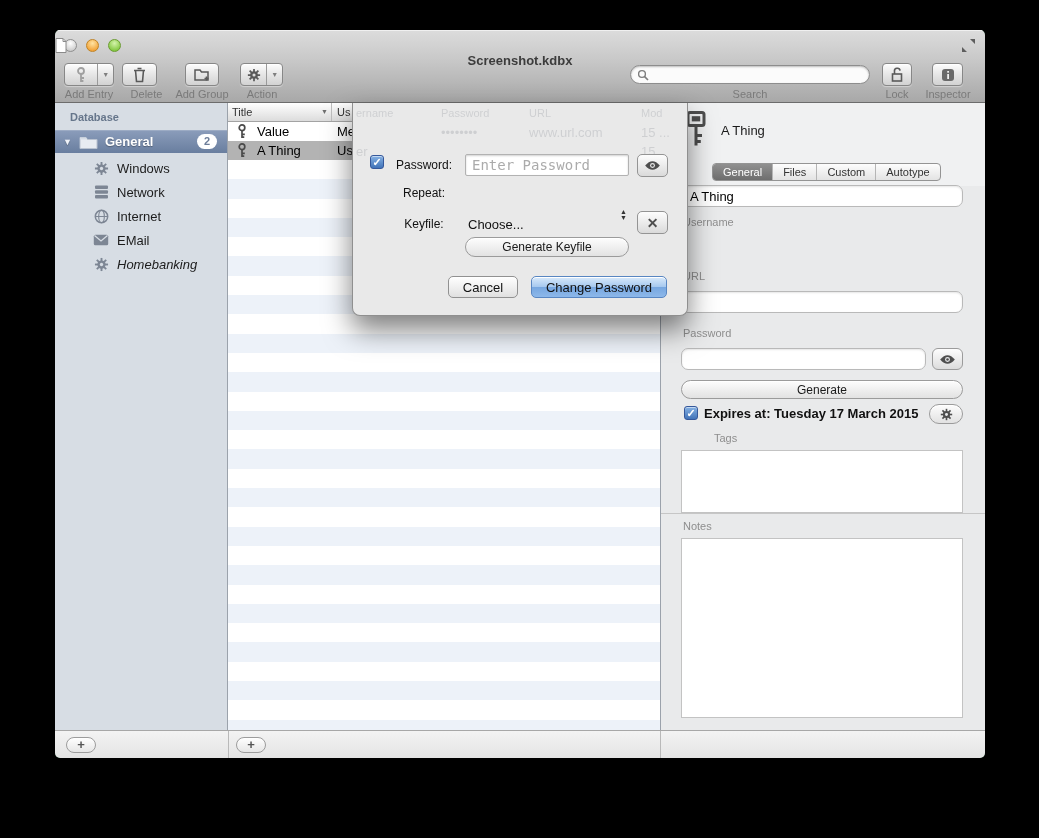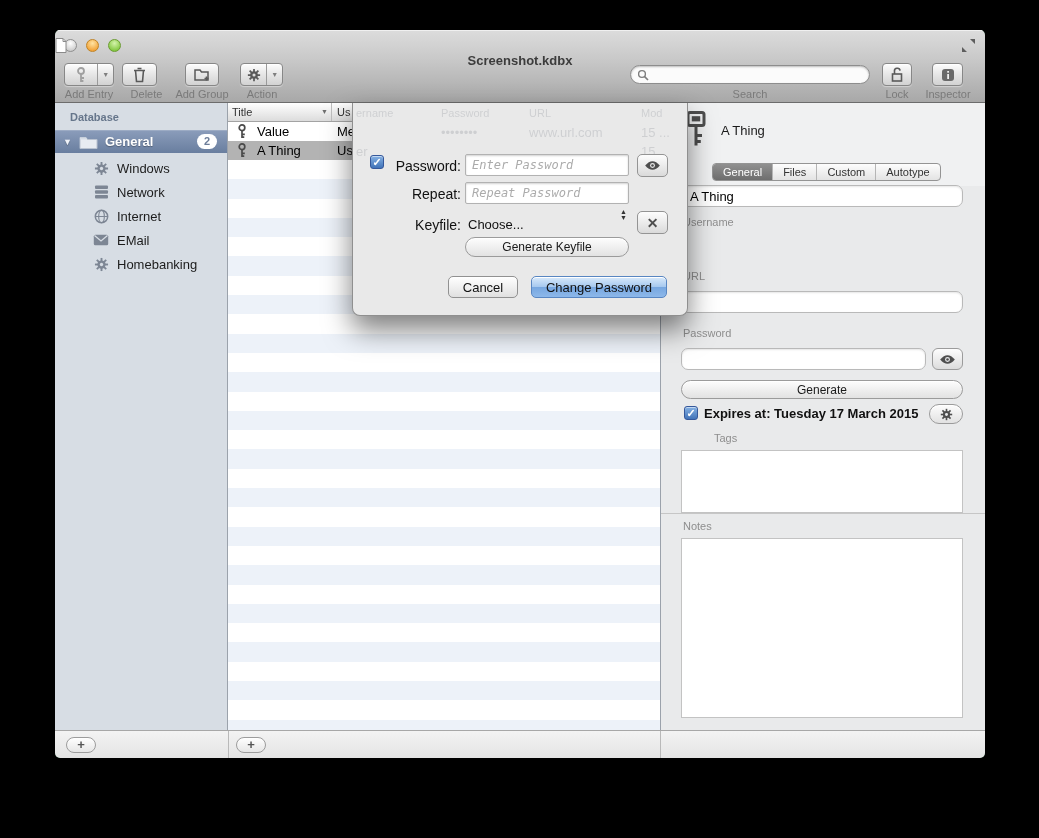--- a/index.html
+++ b/index.html
@@ -93,25 +93,25 @@
   .plusbtn { position:absolute; top:6px; width:30px; height:16px; border:1px solid #9c9c9c; border-radius:8px;
              background:linear-gradient(#ffffff,#e6e6e6); color:#555; font-size:13px; font-weight:bold; text-align:center; line-height:14px; }
 
   
   .sheet { position:absolute; left:297px; top:73px; width:336px; height:213px; background:#e9e9e9;
            border:1px solid #8f8f8f; border-top:none; border-radius:0 0 8px 8px; box-shadow:0 14px 28px rgba(0,0,0,.5); z-index:20; }
   .ghost { position:absolute; color:#3a4252; opacity:.15; white-space:nowrap; }
   .gh-h { font-size:11px; top:4px; }
   .gh-r1 { font-size:13px; top:22px; }
   .gh-r2 { font-size:13px; top:41px; }
-  .slabel { position:absolute; width:74px; text-align:right; font-size:14px; color:#111; }
+  .slabel { position:absolute; width:74px; text-align:center; font-size:12px; color:#111; }
   .sfield { position:absolute; left:112px; width:164px; height:22px; background:#fff; border:1px solid #b2b2b2; border-radius:2px;
             box-shadow:inset 0 1px 2px rgba(0,0,0,.18); }
   .sfield input { width:100%; height:100%; border:none; outline:none; background:transparent; padding:0 6px;
-                  font-family:"DejaVu Sans Mono",monospace; font-size:12px; color:#333;font-style:italic; }
+                  font-family:"DejaVu Sans Mono",monospace; font-size:14px; color:#333; }
   .sfield input::placeholder { color:#ababab; }
   .sqbtn { position:absolute; left:284px; width:31px; height:23px; border:1px solid #949494; border-radius:5px;
            background:linear-gradient(#fdfdfd,#dadada); display:flex; align-items:center; justify-content:center; color:#4e4e4e; }
   .popup { position:absolute; left:115px; font-size:13px; color:#111; }
   .stepper { position:absolute; left:267px; top:106px; font-size:7px; line-height:6px; color:#333; text-align:center; }
   .dlgbtn { position:absolute; top:173px; height:22px; border:1px solid #919191; border-radius:5px;
             background:linear-gradient(#ffffff,#e0e0e0); font-size:13px; color:#111; display:flex; align-items:center; justify-content:center;
             box-shadow:inset 0 1px 0 #fff; }
   .dlgbtn.default { background:linear-gradient(#d9eafb,#a7c9ef 48%,#77a7e0 52%,#8db8ea); border-color:#5886c2; }
 
@@ -254,21 +254,21 @@
     </div>
     <div class="sideitem" style="top:125px;">
       <span class="icn">
           <svg width="16" height="12" viewBox="0 0 16 12">
             <rect x="0.8" y="0.8" width="14.4" height="10.4" rx="1.5" fill="currentColor"></rect>
             <path d="M1.5 1.5 8 7l6.5-5.5" fill="none" stroke="#d7dde4" stroke-width="1.3"></path>
           </svg>
         </span>
       <span>EMail</span>
     </div>
-    <div class="sideitem" style="top:149px;">
+    <div class="sideitem" style="top:149px;font-style:italic;">
       <span class="icn">
           <svg width="15" height="15" viewBox="0 0 16 16">
             <g stroke="currentColor" stroke-width="2">
               <line x1="8" y1="1" x2="8" y2="15"></line>
               <line x1="1" y1="8" x2="15" y2="8"></line>
               <line x1="3" y1="3" x2="13" y2="13"></line>
               <line x1="13" y1="3" x2="3" y2="13"></line>
             </g>
             <circle cx="8" cy="8" r="4.4" fill="currentColor"></circle>
             <circle cx="8" cy="8" r="1.8" fill="#d7dde4"></circle>
@@ -382,23 +382,20 @@
       <input placeholder="Enter Password" style="">
     </div>
     <div class="sqbtn" style="top:51px;">
       <svg width="17" height="11" viewBox="0 0 18 12">
           <path d="M1 6Q9-3.5 17 6Q9 15.5 1 6z" fill="currentColor"></path>
           <circle cx="9" cy="6" r="2.7" fill="#e9e9e9"></circle>
           <circle cx="9" cy="6" r="1.4" fill="currentColor"></circle>
         </svg>
     </div>
     <div class="slabel" style="left:34px;top:83px;">Repeat:</div>
-    <div class="sfield" style="top:79px;">
-      <input placeholder="Repeat Password" style="">
-    </div>
     <div class="slabel" style="left:34px;top:114px;">Keyfile:</div>
     <div class="popup" style="top:114px;">Choose...</div>
     <div class="stepper">▲<br>▼</div>
     <div class="sqbtn" style="top:108px;">
       <span style="font-size:14px;font-weight:bold;">✕</span>
     </div>
     <div class="pillbtn" style="left:112px;top:134px;width:164px;height:20px;">
         <span>Generate Keyfile</span>
       </div>
     <div class="dlgbtn" style="left:95px;width:70px;">

